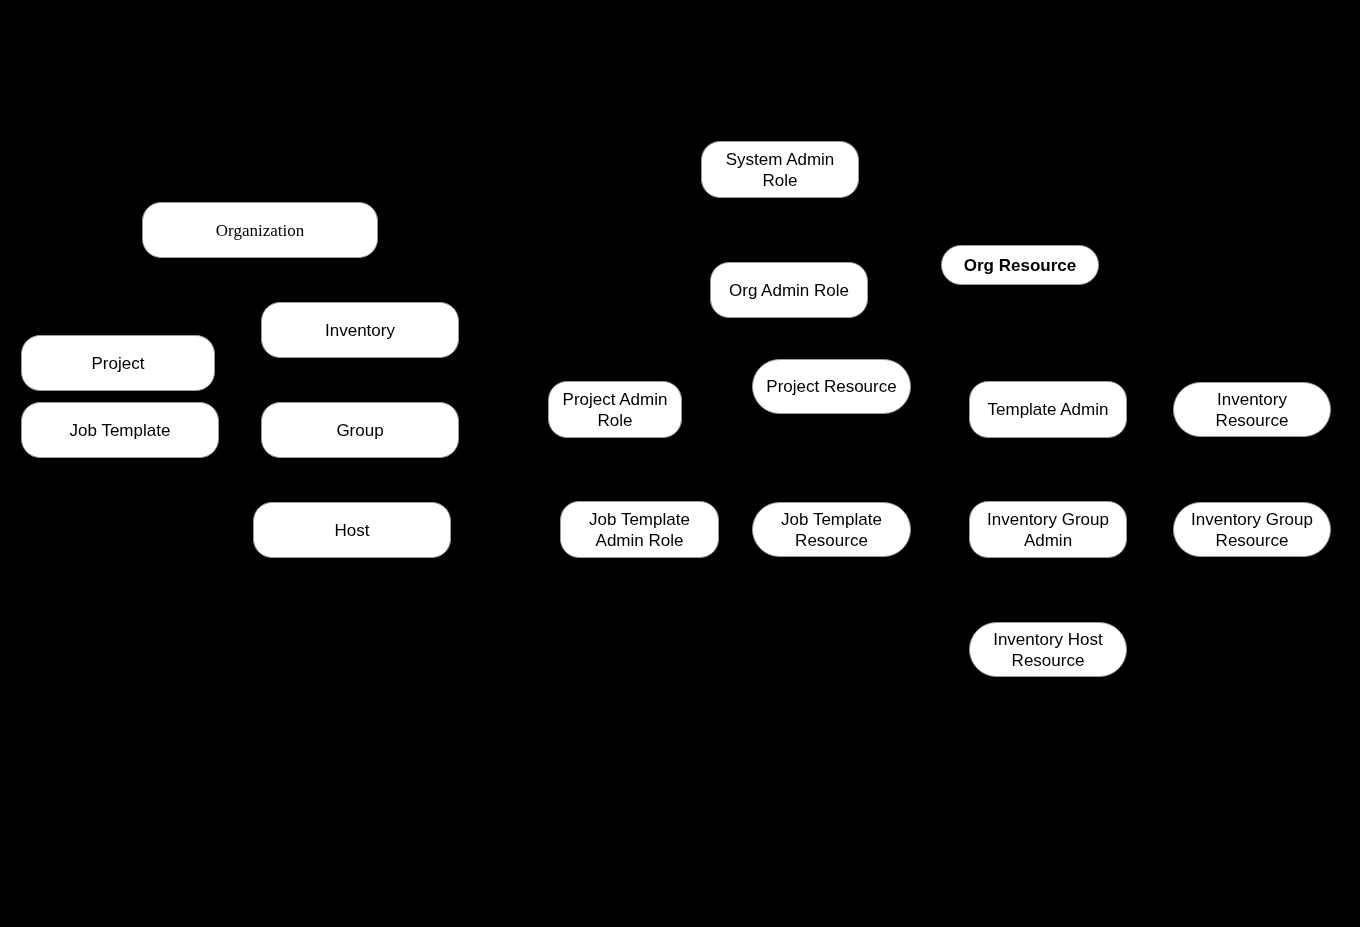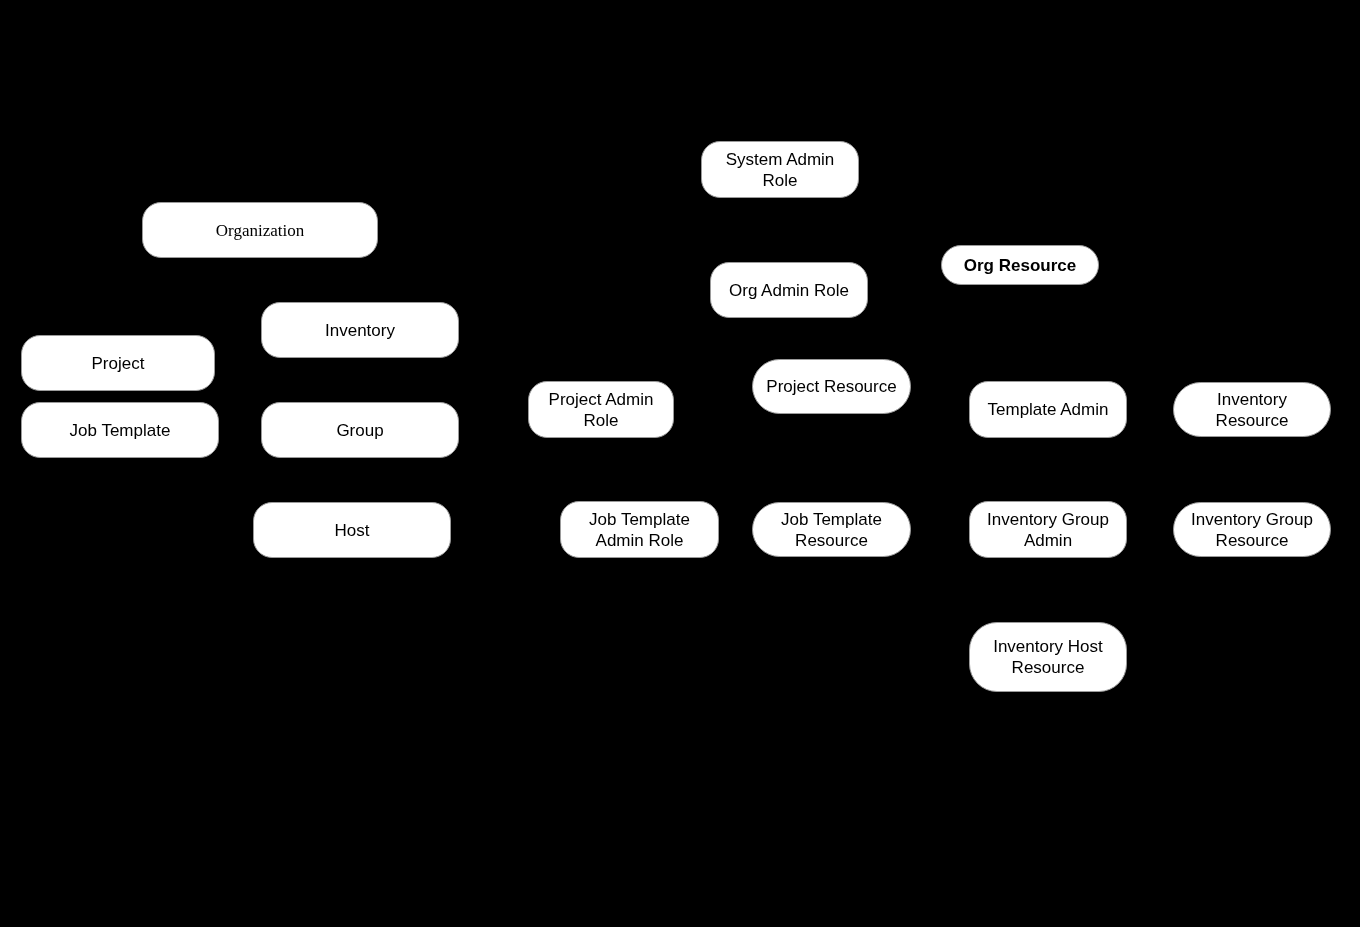--- a/index.html
+++ b/index.html
@@ -46,32 +46,32 @@
   <div class="node rect" style="left:261px; top:302px; width:198px; height:56px;">Inventory</div>
   <div class="node rect" style="left:21px; top:402px; width:198px; height:56px;">Job Template</div>
   <div class="node rect" style="left:261px; top:402px; width:198px; height:56px;">Group</div>
   <div class="node rect" style="left:253px; top:502px; width:198px; height:56px;">Host</div>
 
   <div class="node rect" style="left:701px; top:141px; width:158px; height:57px;">System Admin
 Role</div>
   <div class="node rect" style="left:701px; top:262px; width:158px; height:56px;margin-left:9px;">Org Admin Role</div>
   <div class="node stadium" style="left:941px; top:245px; width:158px; height:40px;font-weight:bold;">Org Resource</div>
 
-  <div class="node rect" style="left:528px; top:381px; width:146px; height:57px;">Project Admin
+  <div class="node rect" style="left:548px; top:381px; width:134px; height:57px;">Project Admin
 Role</div>
   <div class="node stadium" style="left:752px; top:359px; width:159px; height:55px;">Project Resource</div>
   <div class="node rect" style="left:969px; top:381px; width:158px; height:57px;">Template Admin</div>
   <div class="node stadium" style="left:1173px; top:382px; width:158px; height:55px;">Inventory
 Resource</div>
 
   <div class="node rect" style="left:560px; top:501px; width:159px; height:57px;">Job Template
 Admin Role</div>
   <div class="node stadium" style="left:752px; top:502px; width:159px; height:55px;">Job Template
 Resource</div>
   <div class="node rect" style="left:969px; top:501px; width:158px; height:57px;">Inventory Group
 Admin</div>
   <div class="node stadium" style="left:1173px; top:502px; width:158px; height:55px;">Inventory Group
 Resource</div>
 
-  <div class="node stadium" style="left:969px; top:622px; width:158px; height:70px;">Inventory Host
+  <div class="node stadium" style="left:969px; top:622px; width:158px; height:55px;">Inventory Host
 Resource</div>
 
 </div>
 
 </body></html>

